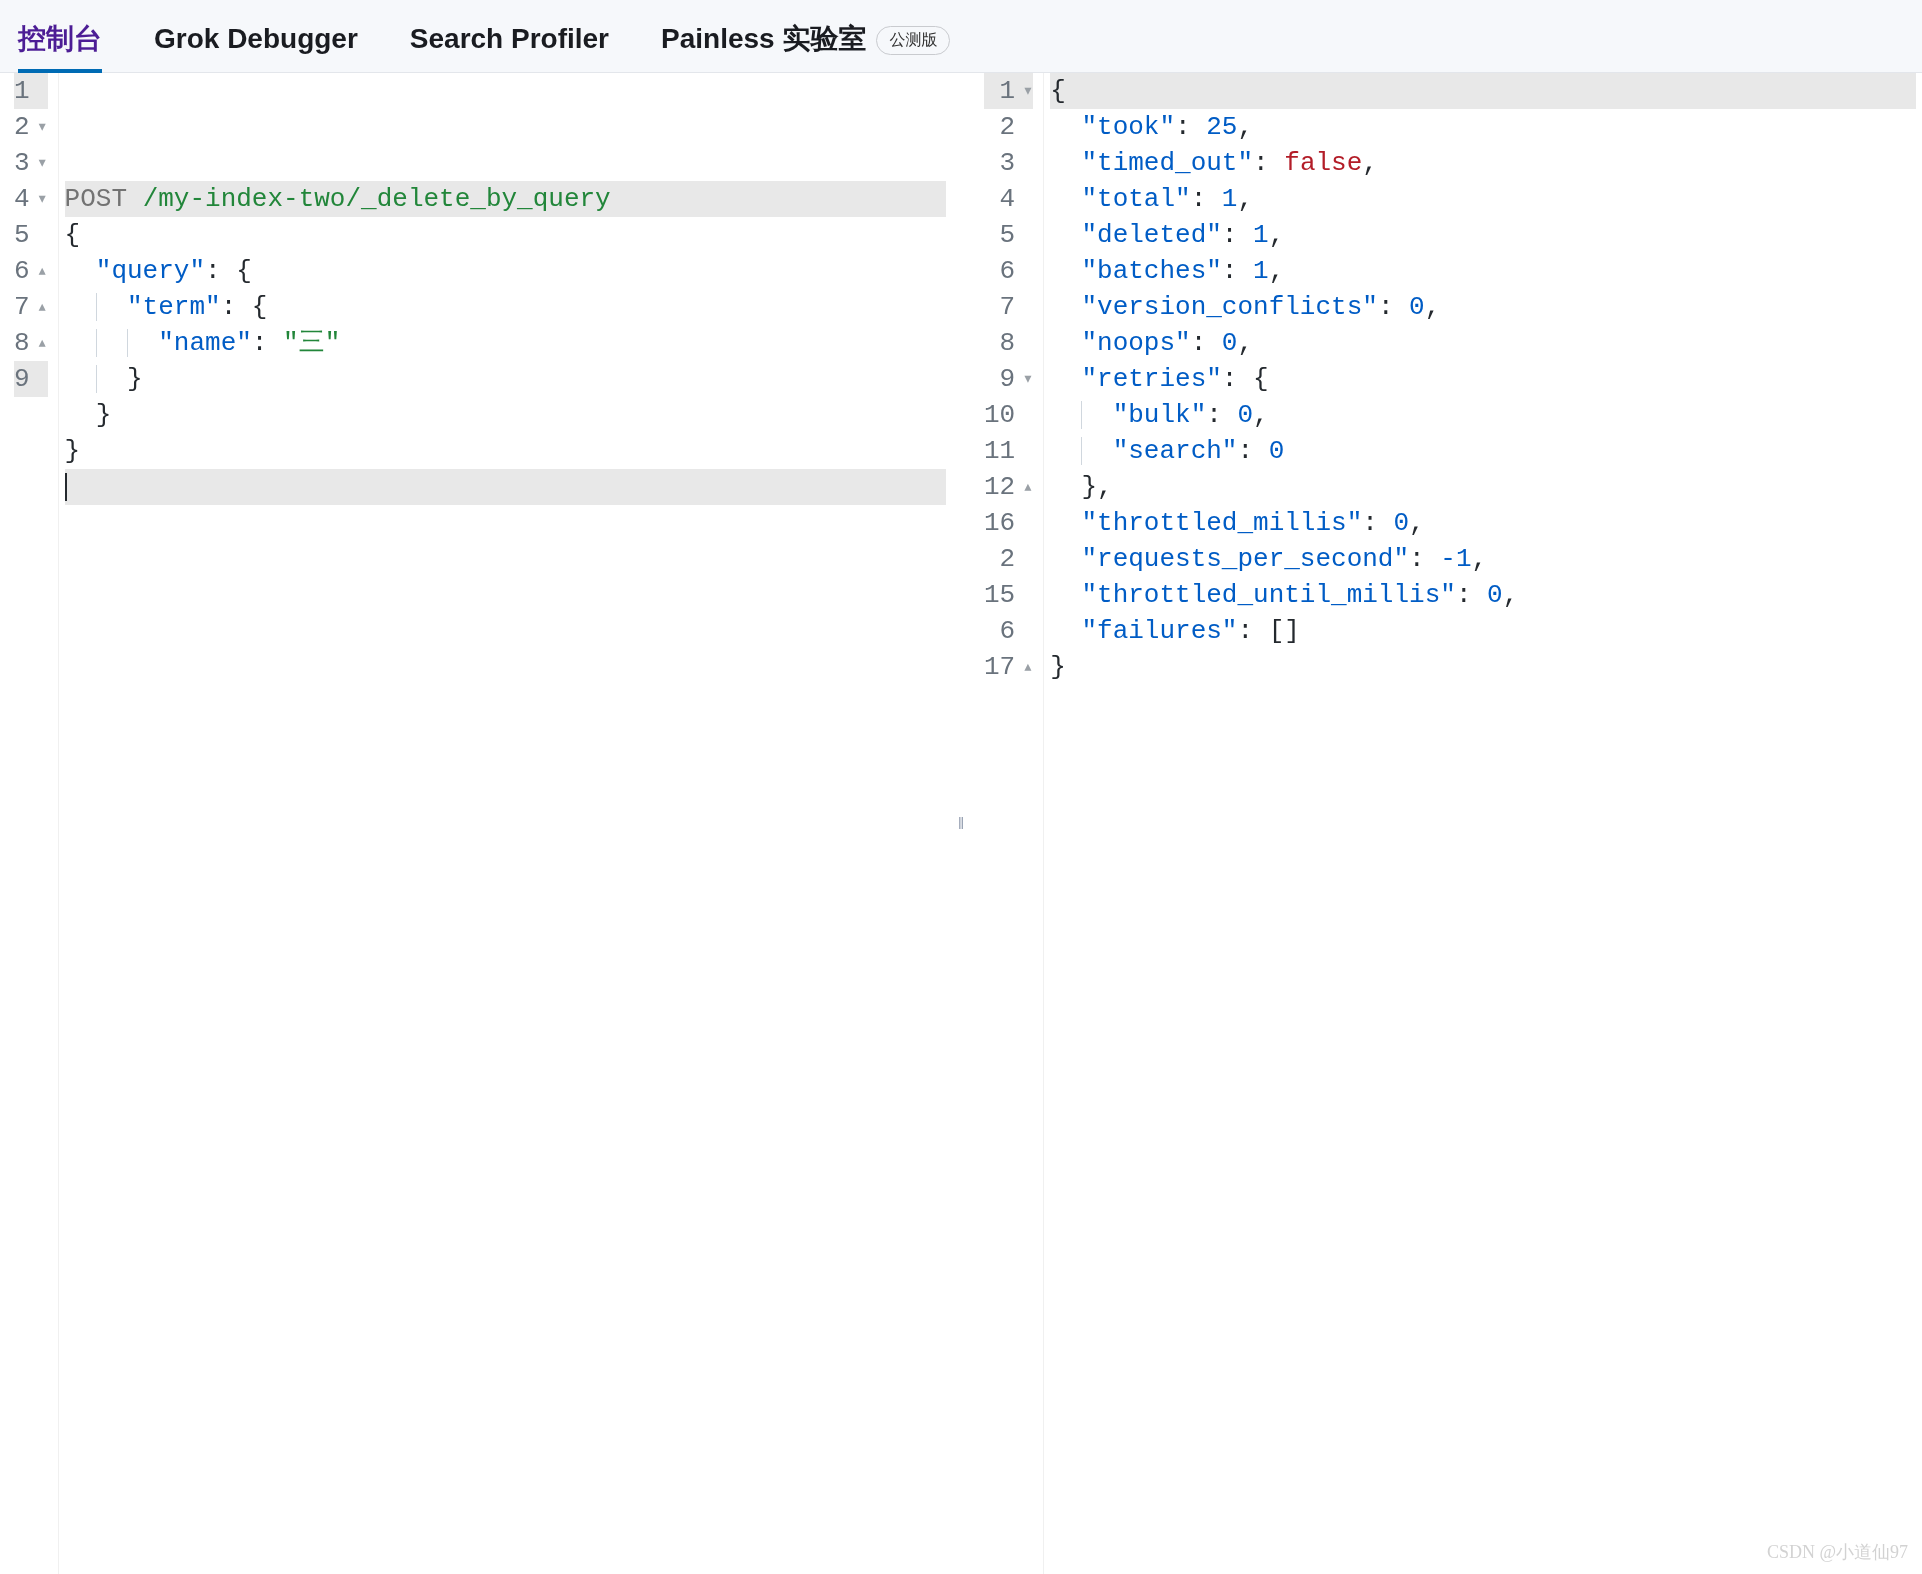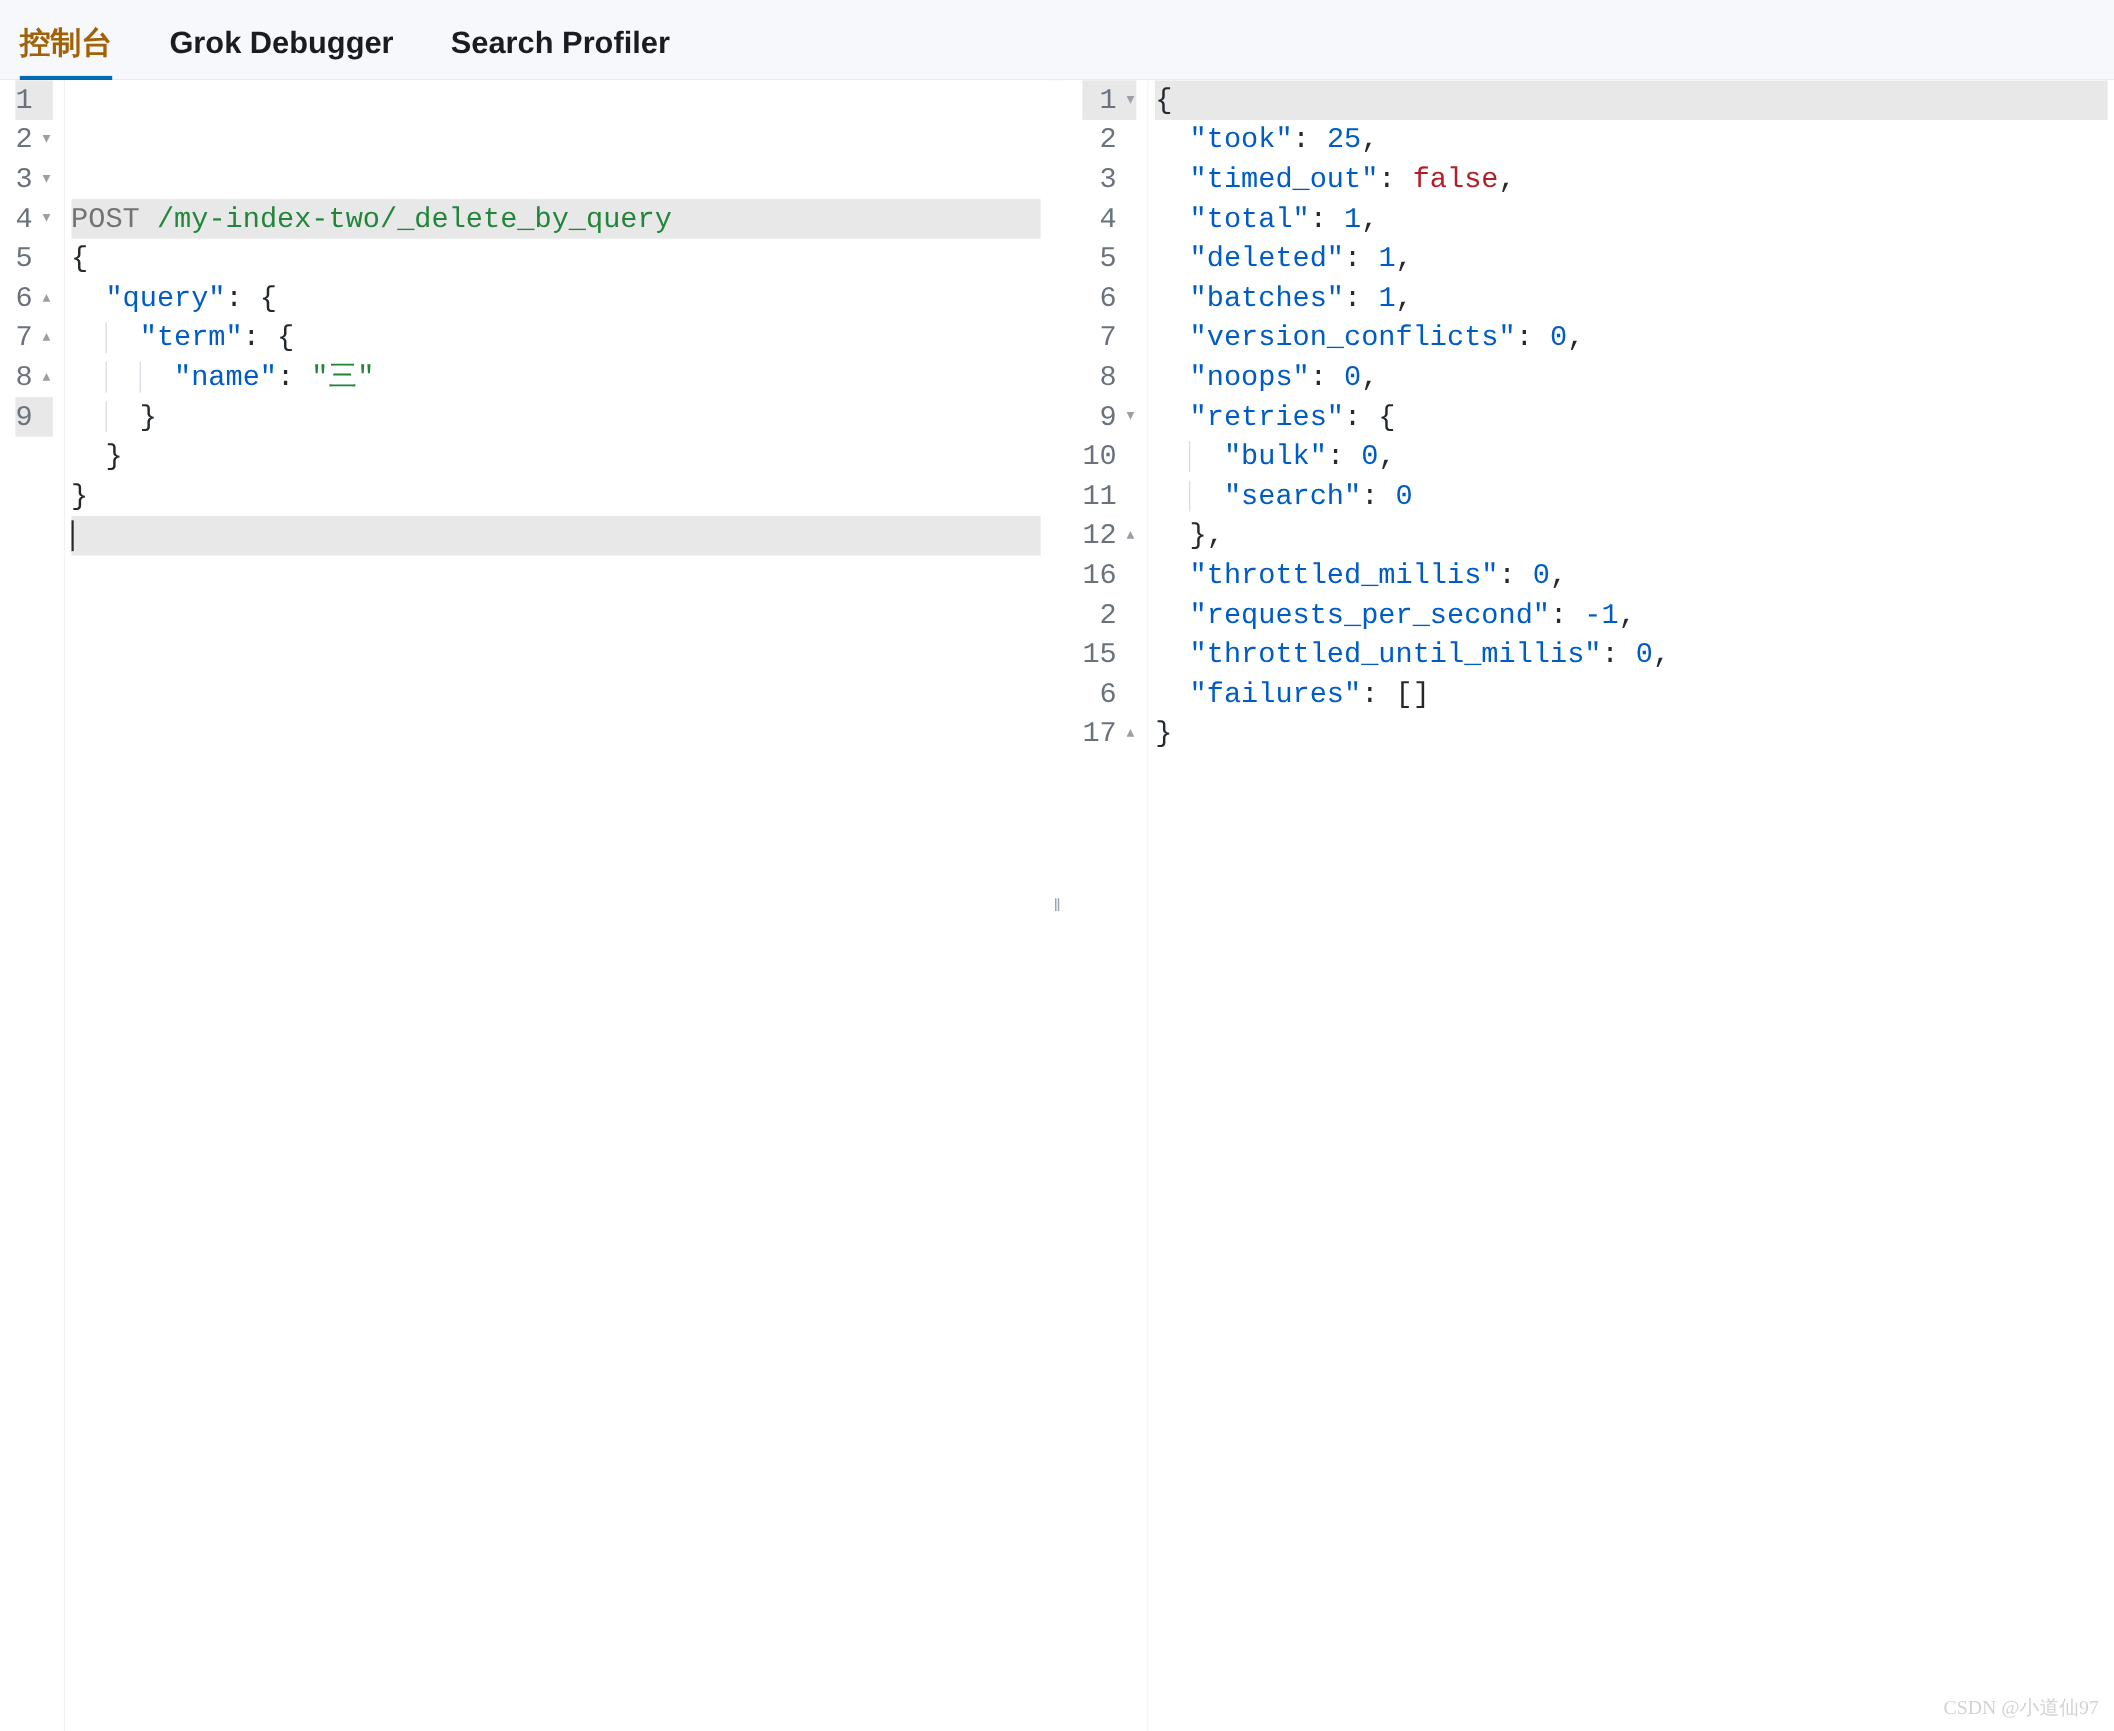--- a/index.html
+++ b/index.html
@@ -1,20 +1,20 @@
 <!DOCTYPE html>
 <html><head>
 <meta charset="utf-8">
 <style>
   * { box-sizing: border-box; margin: 0; padding: 0; }
   html, body { width: 100%; height: 100%; font-family: -apple-system, BlinkMacSystemFont, "Segoe UI", Helvetica, Arial, sans-serif; background:#f6f8fb; }
   .app { display:flex; flex-direction:column; width:1922px; height:1574px; background:#f6f8fb; }
   .tabs { display:flex; align-items:center; padding:6px 18px 0 18px; background:#f6f8fb; border-bottom:1px solid #e3e6eb; }
   .tab { font-size:28px; font-weight:700; color:#1a1c21; padding:14px 22px 14px 0; margin-right:30px; cursor:pointer; position:relative; }
-  .tab.active { color:#a16207; }
+  .tab.active { color:#4c1d95; }
   .tab.active::after { content:""; position:absolute; left:0; right:22px; bottom:-1px; height:4px; background:#006bb4; }
   .badge { display:inline-block; font-size:16px; font-weight:500; color:#333; border:1px solid #c9cbcf; border-radius:20px; padding:3px 12px; margin-left:10px; vertical-align:middle; }
   .subtabs { display:flex; align-items:center; gap:30px; padding:10px 24px; background:#f6f8fb; border-bottom:1px solid #e3e6eb; }
   .subtab { font-size:22px; font-weight:700; color:#1a1c21; cursor:pointer; }
   .split { flex:1; display:flex; min-height:0; position:relative; background:#fff; }
   .pane { flex:1; display:flex; min-width:0; font-family:"SFMono-Regular",Consolas,"Liberation Mono",Menlo,monospace; font-size:26px; line-height:36px; background:#fff; }
   .gutter { background:#fff; color:#6a737d; text-align:right; padding:0 10px 0 14px; user-select:none; border-right:1px solid #f0f0f0; }
   .gutter .ln { display:flex; justify-content:flex-end; align-items:center; height:36px; }
   .fold { color:#9aa0a6; font-size:18px; margin-left:4px; width:14px; display:inline-block; }
   .code { flex:1; padding:0 6px; position:relative; white-space:pre; overflow:hidden; }
@@ -37,20 +37,21 @@
 </style>
 </head>
 <body>
 
 <div class="app">
 
   <div class="tabs" id="main-tabs">
       <div class="tab active">控制台</div>
       <div class="tab">Grok Debugger</div>
       <div class="tab">Search Profiler</div>
+      <div class="tab">Painless 实验室<span class="badge">公测版</span></div>
     </div>
 
 
   <div class="split">
 
     <div class="pane">
       <div class="gutter" id="req-gutter">
           <div class="ln line-hl">
             <span>1</span>
             <span class="fold">&nbsp;</span>

